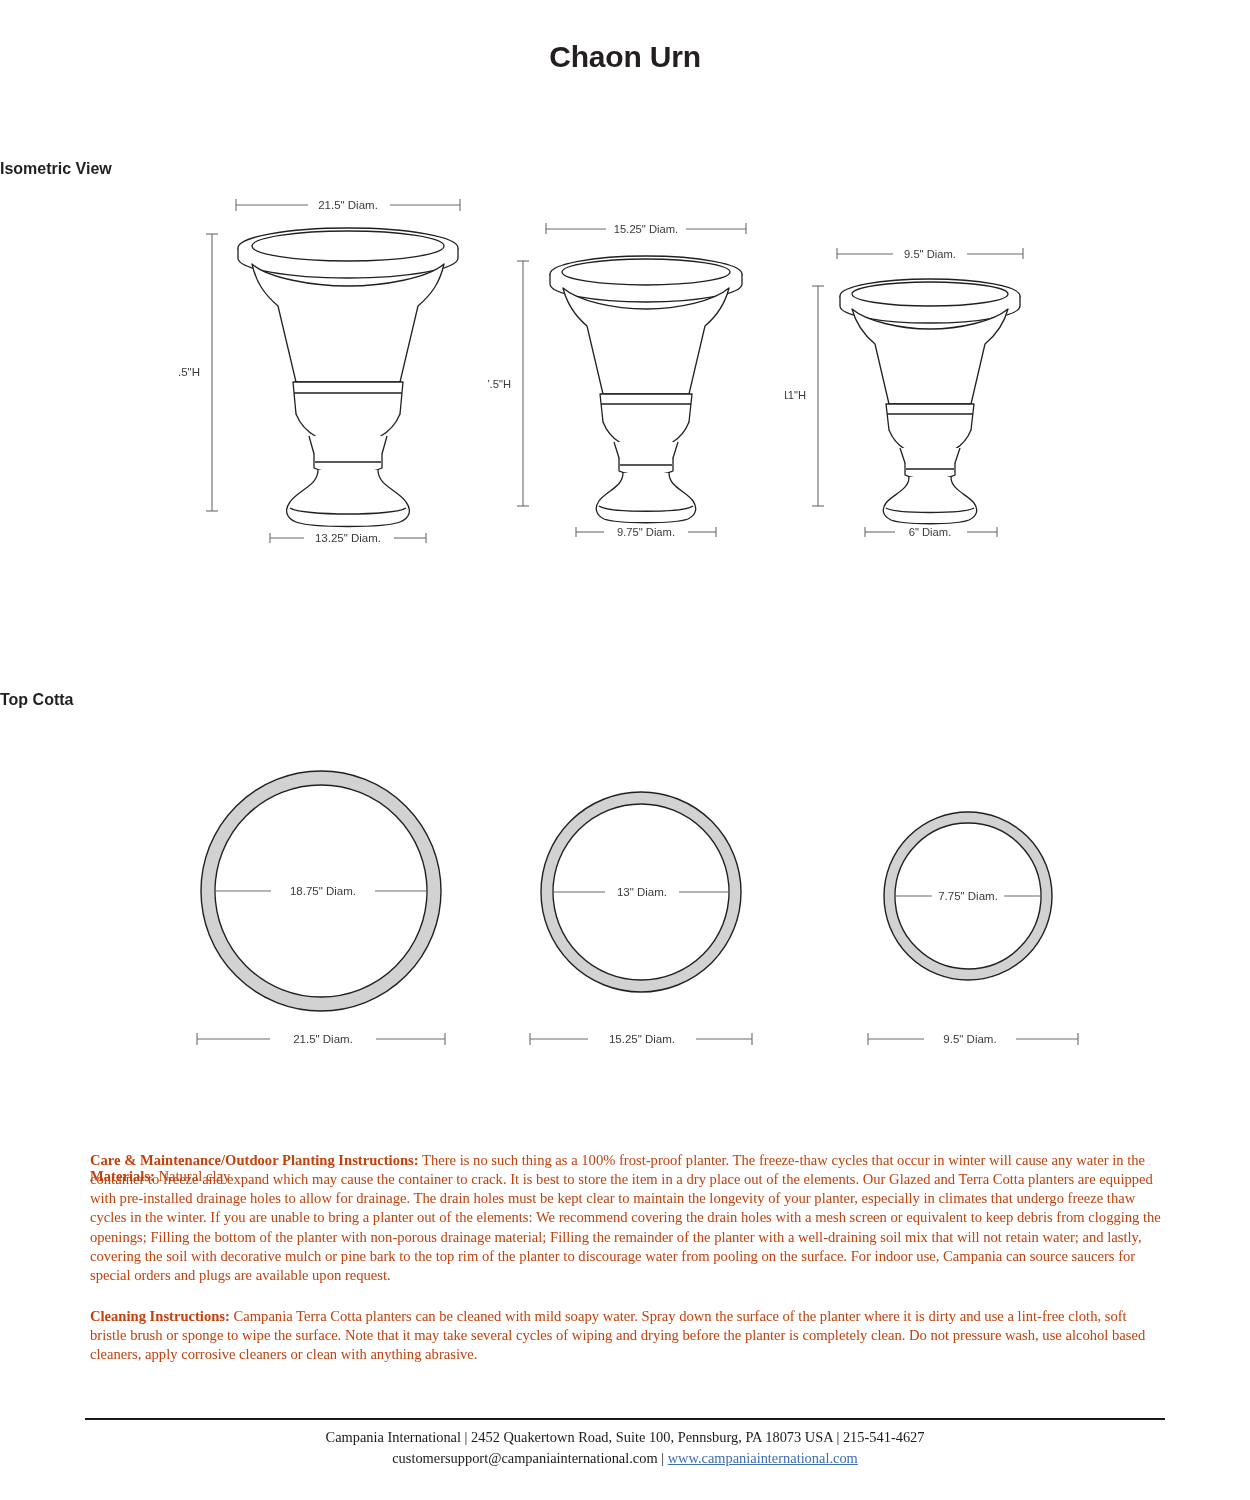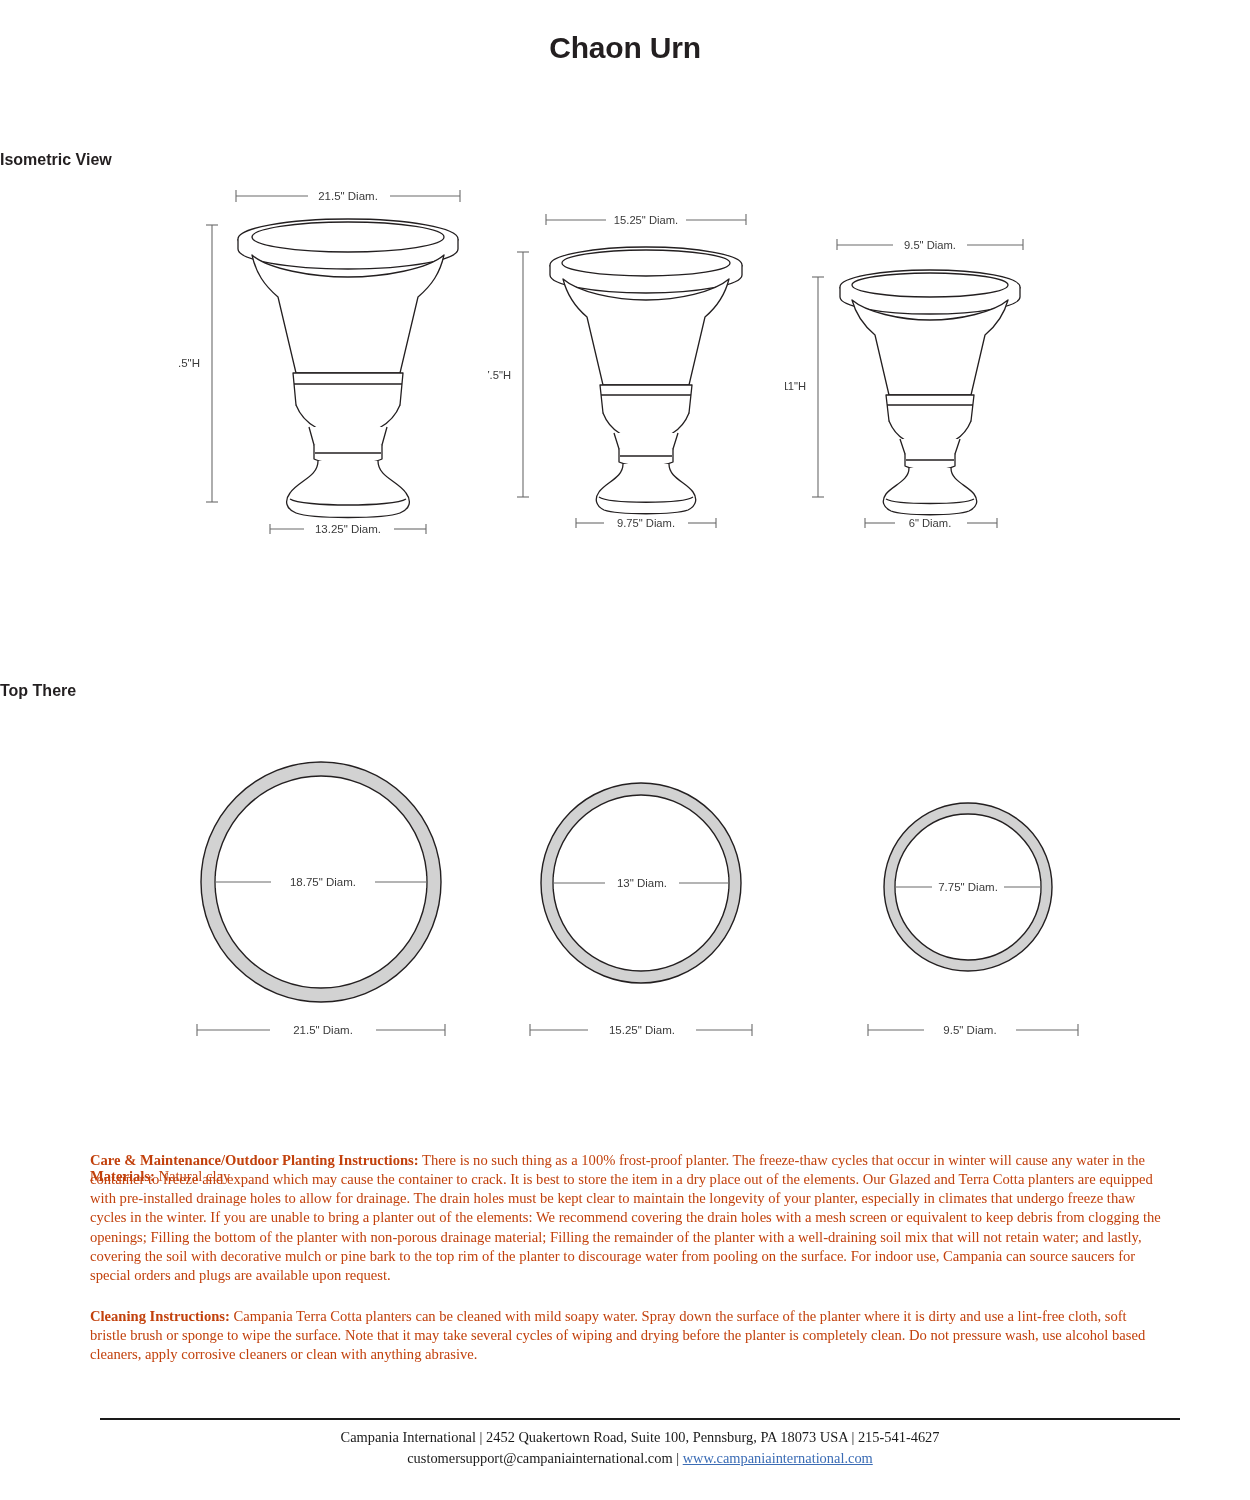--- a/index.html
+++ b/index.html
@@ -15,21 +15,21 @@
     overflow: hidden;
   }
 
   
   .page-title {
     text-align: center;
     font-size: 30px;
     font-weight: bold;
     letter-spacing: -0.2px;
     margin: 0;
-    padding-top: 31px;
+    padding-top: 40px;
     color: #231f20;
   }
   .section-title {
     text-align: left;
     font-size: 16px;
     font-weight: bold;
     color: #231f20;
     margin: 0;
   }
   #iso-title { padding-top: 86px; }
@@ -60,21 +60,21 @@
     text-align: left;
   }
   .textblock b { font-weight: bold; }
   #materials-block { top: 1152px; }
   #care-block { top: 1136px; }
   #cleaning-block { top: 1292px; }
 
   
   .footer {
     position: absolute;
-    left: 100px;
+    left: 85px;
     top: 1418px;
     width: 1080px;
   }
   .footer-rule {
     border-top: 2.2px solid #1a1a1a;
     width: 100%;
     height: 0;
   }
   .footer-text {
     text-align: center;
@@ -260,21 +260,21 @@
         <line x1="80" y1="286" x2="80" y2="296"></line>
         <line x1="212" y1="286" x2="212" y2="296"></line>
         <line x1="80" y1="291" x2="110" y2="291"></line>
         <line x1="182" y1="291" x2="212" y2="291"></line>
       </g>
       <text x="145" y="295" text-anchor="middle" font-size="11.2">6" Diam.</text>
     </svg>
   </div>
 </div>
 
-<h2 class="section-title" id="top-title">Top There</h2>
+<h2 class="section-title" id="top-title">Top Cotta</h2>
 
 <div class="top-row">
 
   <div class="fig" style="left:186px; top:20px;">
     <svg width="270" height="290" viewBox="0 0 270 290">
       <g>
         <circle cx="135" cy="122" r="120" fill="#d2d2d2" stroke="#231f20" stroke-width="1.4"></circle>
         <circle cx="135" cy="122" r="106" fill="#ffffff" stroke="#231f20" stroke-width="1.4"></circle>
       </g>
       <g stroke="#6b6b6b" stroke-width="1.1" fill="none">

